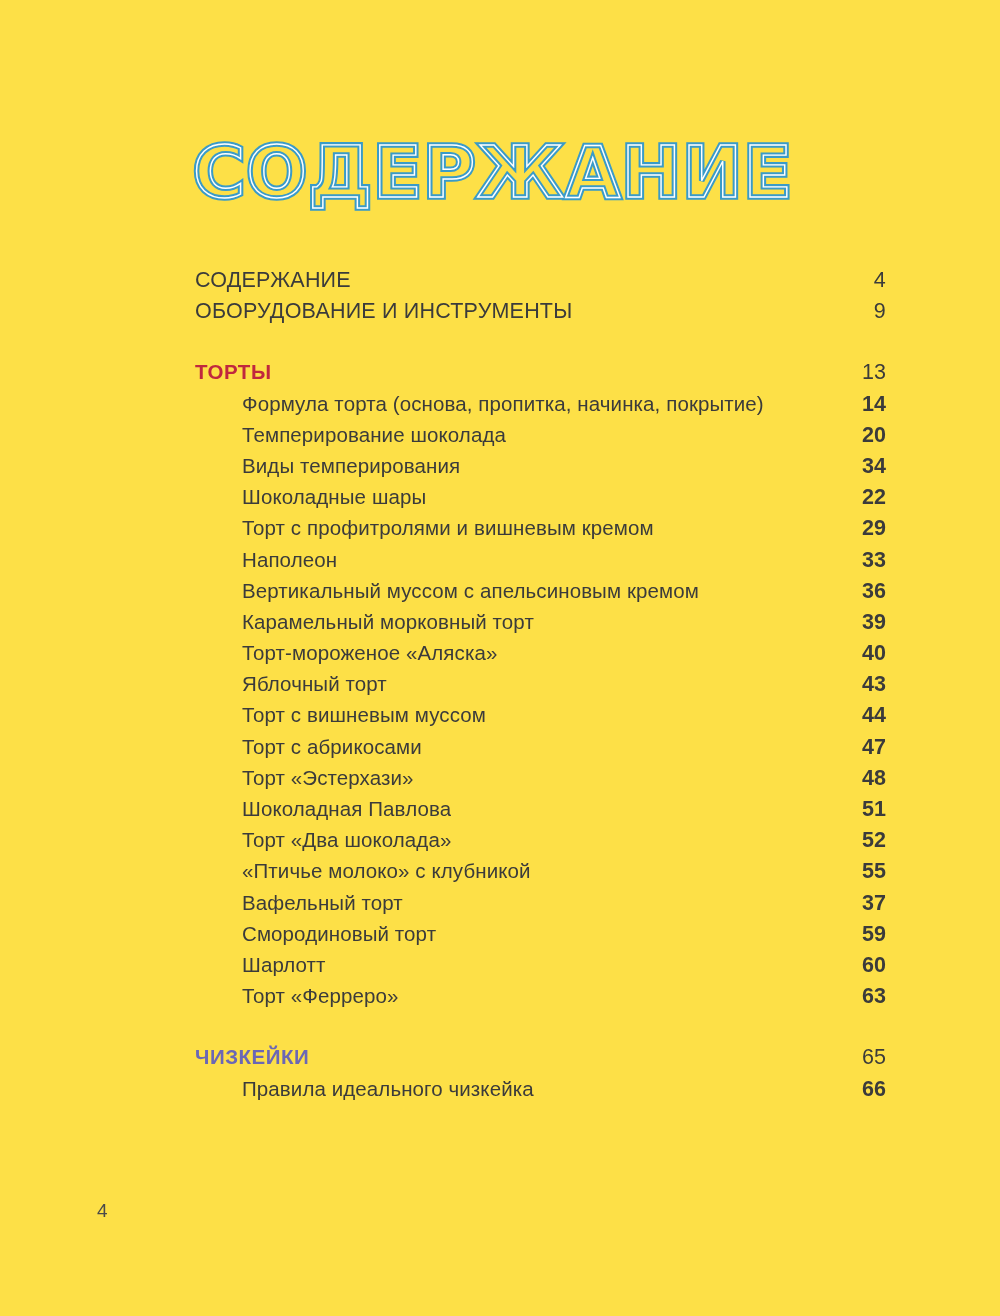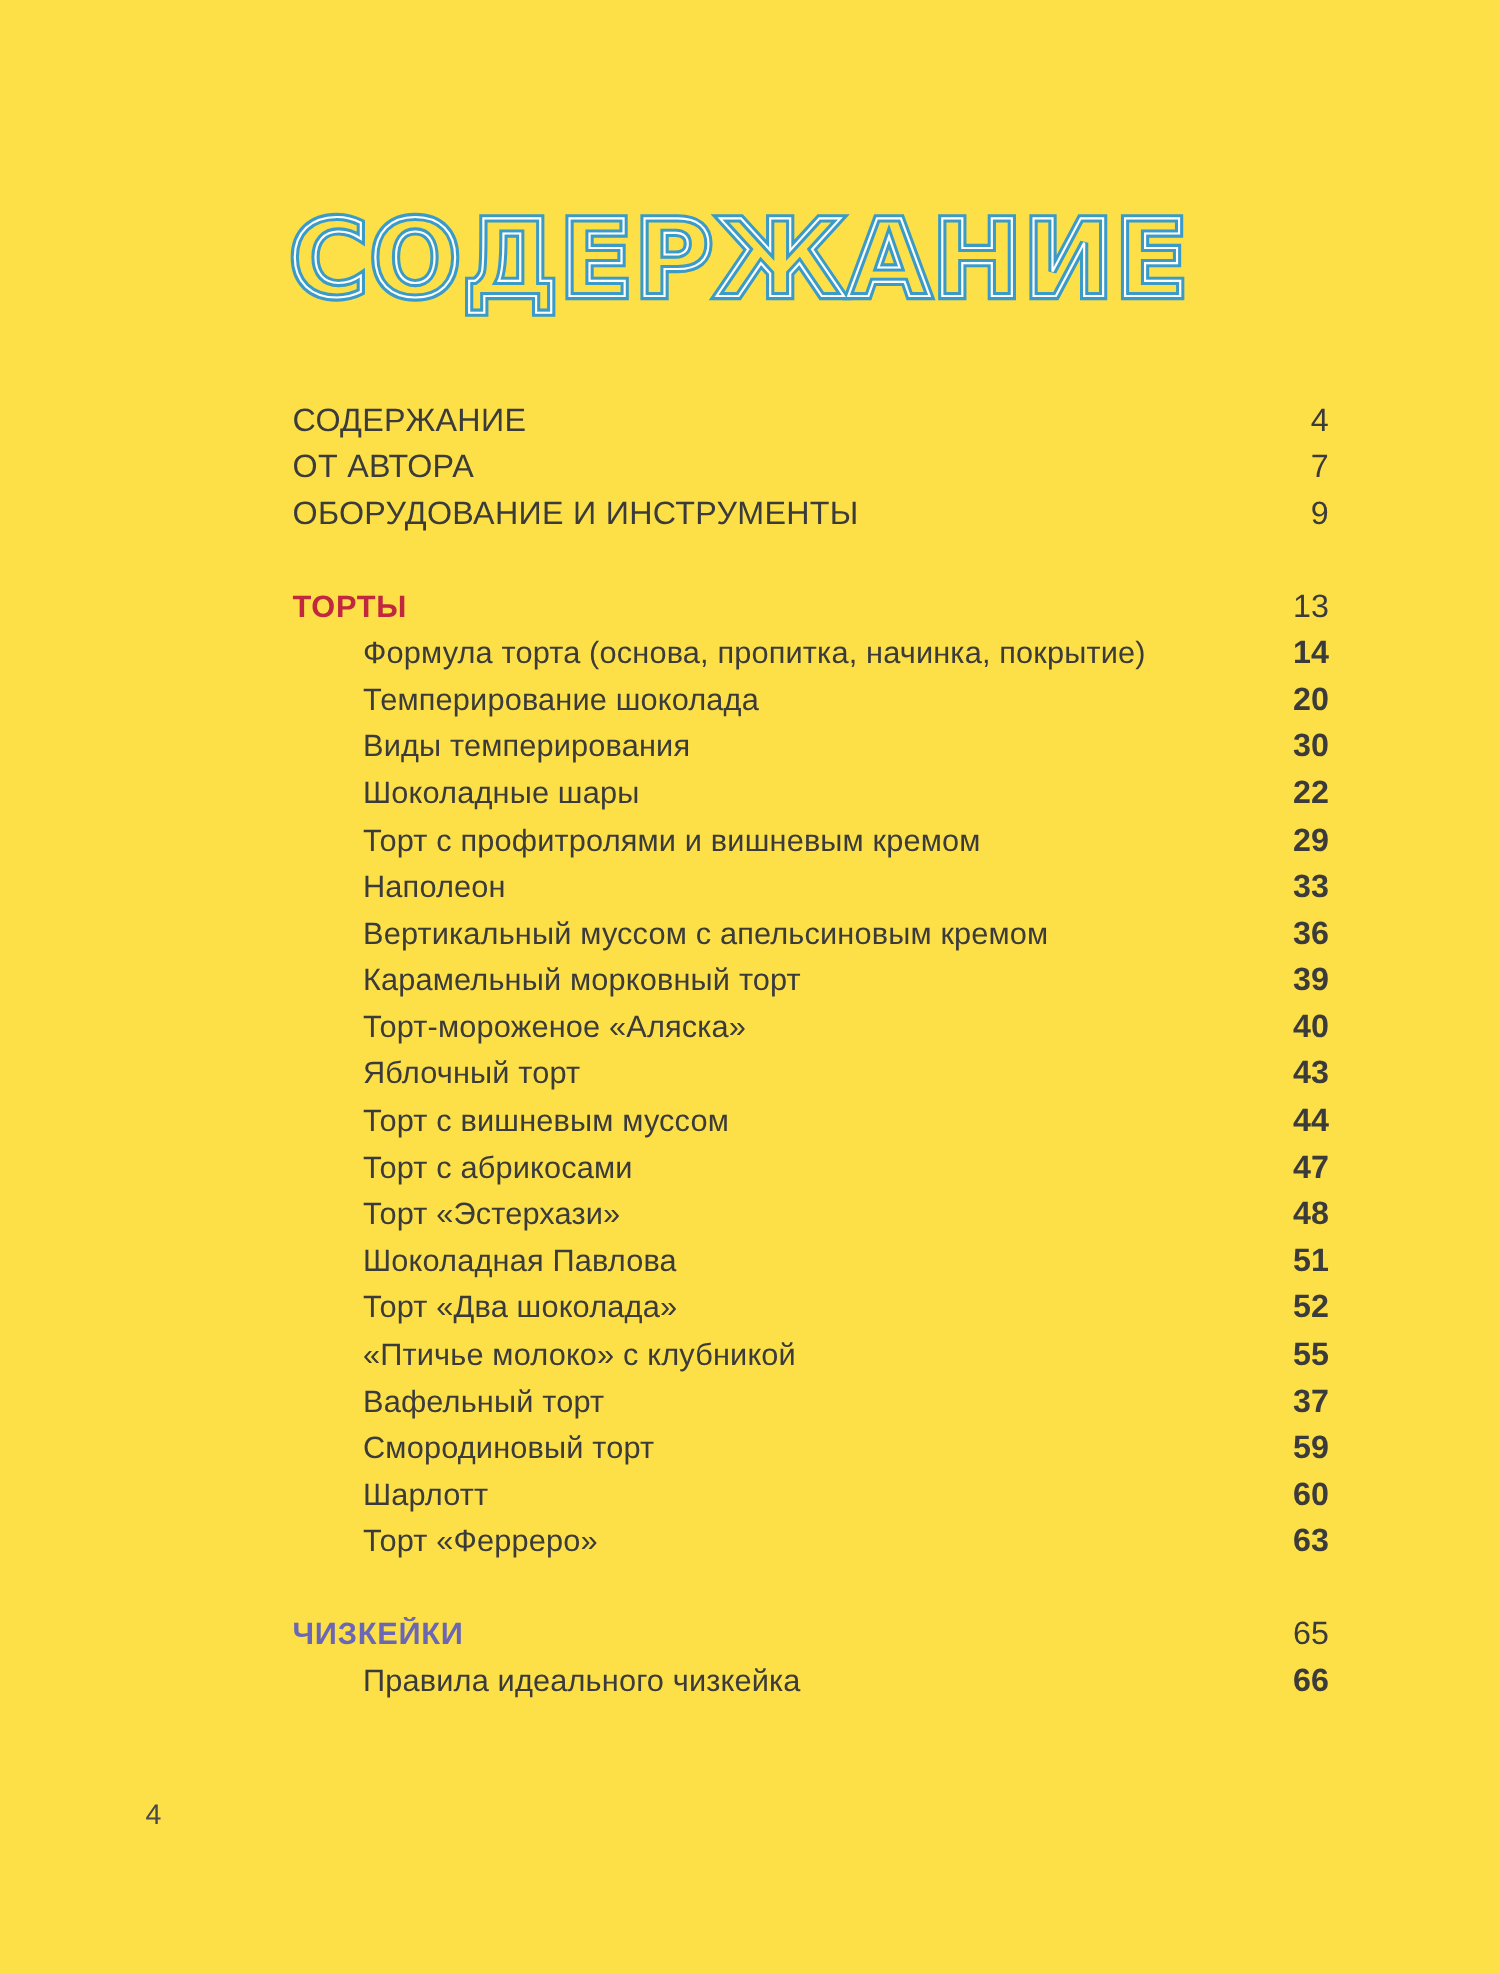--- a/index.html
+++ b/index.html
@@ -154,25 +154,20 @@
     <div class="toc-title-inner">СОДЕРЖАНИЕ</div>
   </div>
 
   <div class="toc" id="toc-list">
       <div class="toc-row row-top">
         <span class="label">СОДЕРЖАНИЕ</span>
         <span class="spacer"></span>
         <span class="pageno">4</span>
       </div>
       <div class="toc-row row-top">
-        <span class="label">ОТ АВТОРА</span>
-        <span class="spacer"></span>
-        <span class="pageno">7</span>
-      </div>
-      <div class="toc-row row-top">
         <span class="label">ОБОРУДОВАНИЕ И ИНСТРУМЕНТЫ</span>
         <span class="spacer"></span>
         <span class="pageno">9</span>
       </div>
       <div class="toc-row row-section gap-before">
         <span class="label" style="color: rgb(192, 40, 62);">ТОРТЫ</span>
         <span class="spacer"></span>
         <span class="pageno">13</span>
       </div>
       <div class="toc-row row-sub">
@@ -181,21 +176,21 @@
         <span class="pageno">14</span>
       </div>
       <div class="toc-row row-sub">
         <span class="label">Темперирование шоколада</span>
         <span class="spacer"></span>
         <span class="pageno">20</span>
       </div>
       <div class="toc-row row-sub">
         <span class="label">Виды темперирования</span>
         <span class="spacer"></span>
-        <span class="pageno">30</span>
+        <span class="pageno">34</span>
       </div>
       <div class="toc-row row-sub">
         <span class="label">Шоколадные шары</span>
         <span class="spacer"></span>
         <span class="pageno">22</span>
       </div>
       <div class="toc-row row-sub">
         <span class="label">Торт с профитролями и вишневым кремом</span>
         <span class="spacer"></span>
         <span class="pageno">29</span>

